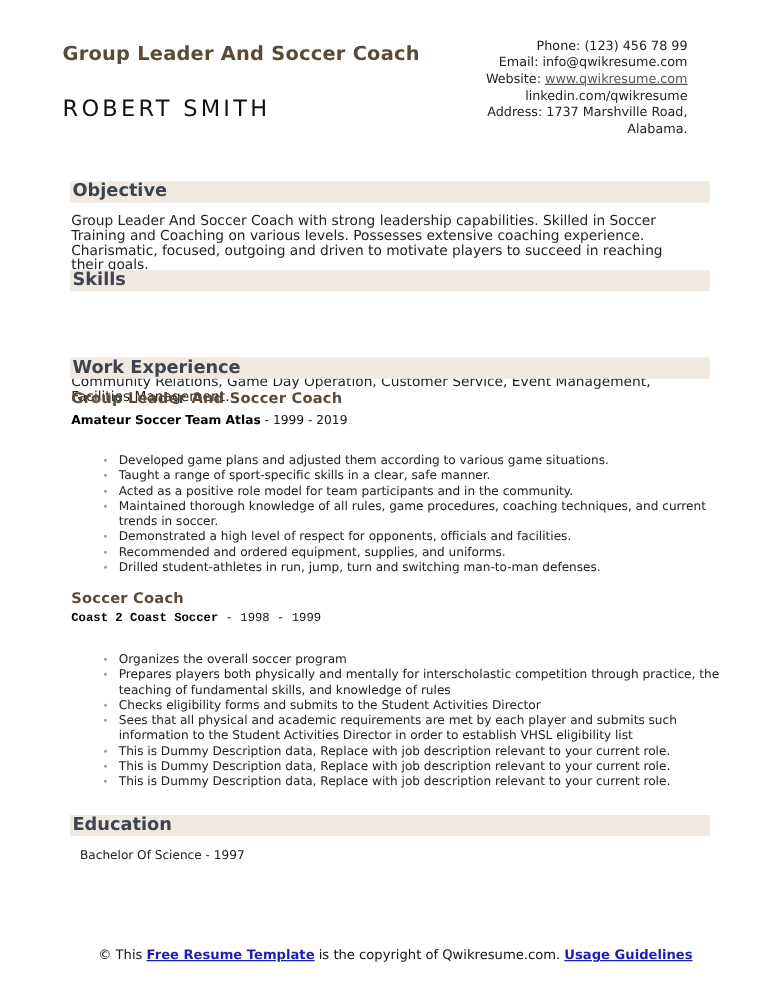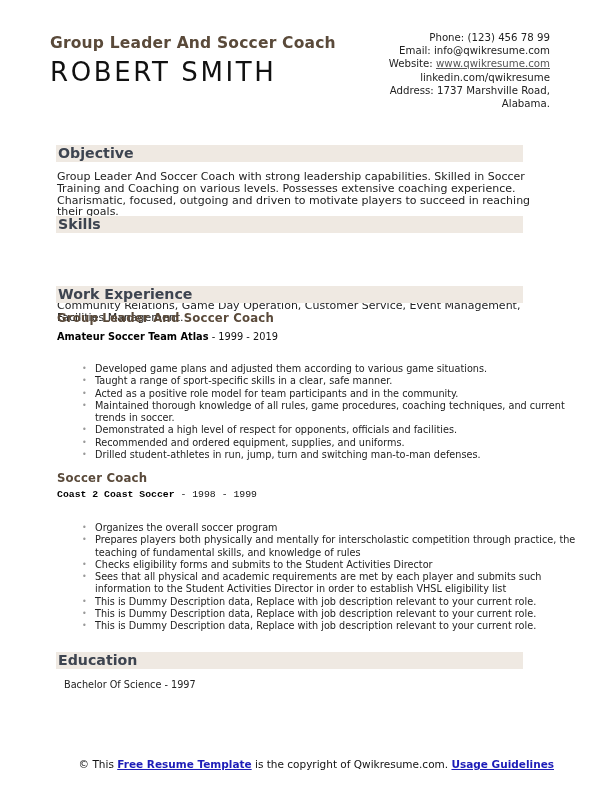--- a/index.html
+++ b/index.html
@@ -28,45 +28,45 @@
     .job-title {
       font-family: "DejaVu Sans", sans-serif;
       font-weight: bold;
       font-size: 15.5px;
       color: #5a4a3a;
       letter-spacing: 0.2px;
       line-height: 20px;
     }
     .name {
       font-family: "DejaVu Sans", sans-serif;
-      font-size: 26px;
+      font-size: 18px;
       color: #111111;
       letter-spacing: 2.6px;
-      margin-top: 6px;
+      margin-top: 22px;
       line-height: 26px;
     }
     .contact {
       position: absolute;
       right: 62px;
       top: 31px;
       width: 200px;
       text-align: right;
       font-size: 10.2px;
       line-height: 13.2px;
       color: #222222;
     }
     .contact .row { display: block; }
     .contact a {
       color: #555555;
       text-decoration: underline;
     }
     .section-bar {
       position: absolute;
       left: 56px;
-      width: 467px;
+      width: 512px;
       height: 17px;
       background: #efe9e2;
     }
     .section-bar span {
       position: absolute;
       left: 2px;
       top: -1px;
       font-weight: bold;
       font-size: 14.2px;
       color: #3d4450;

